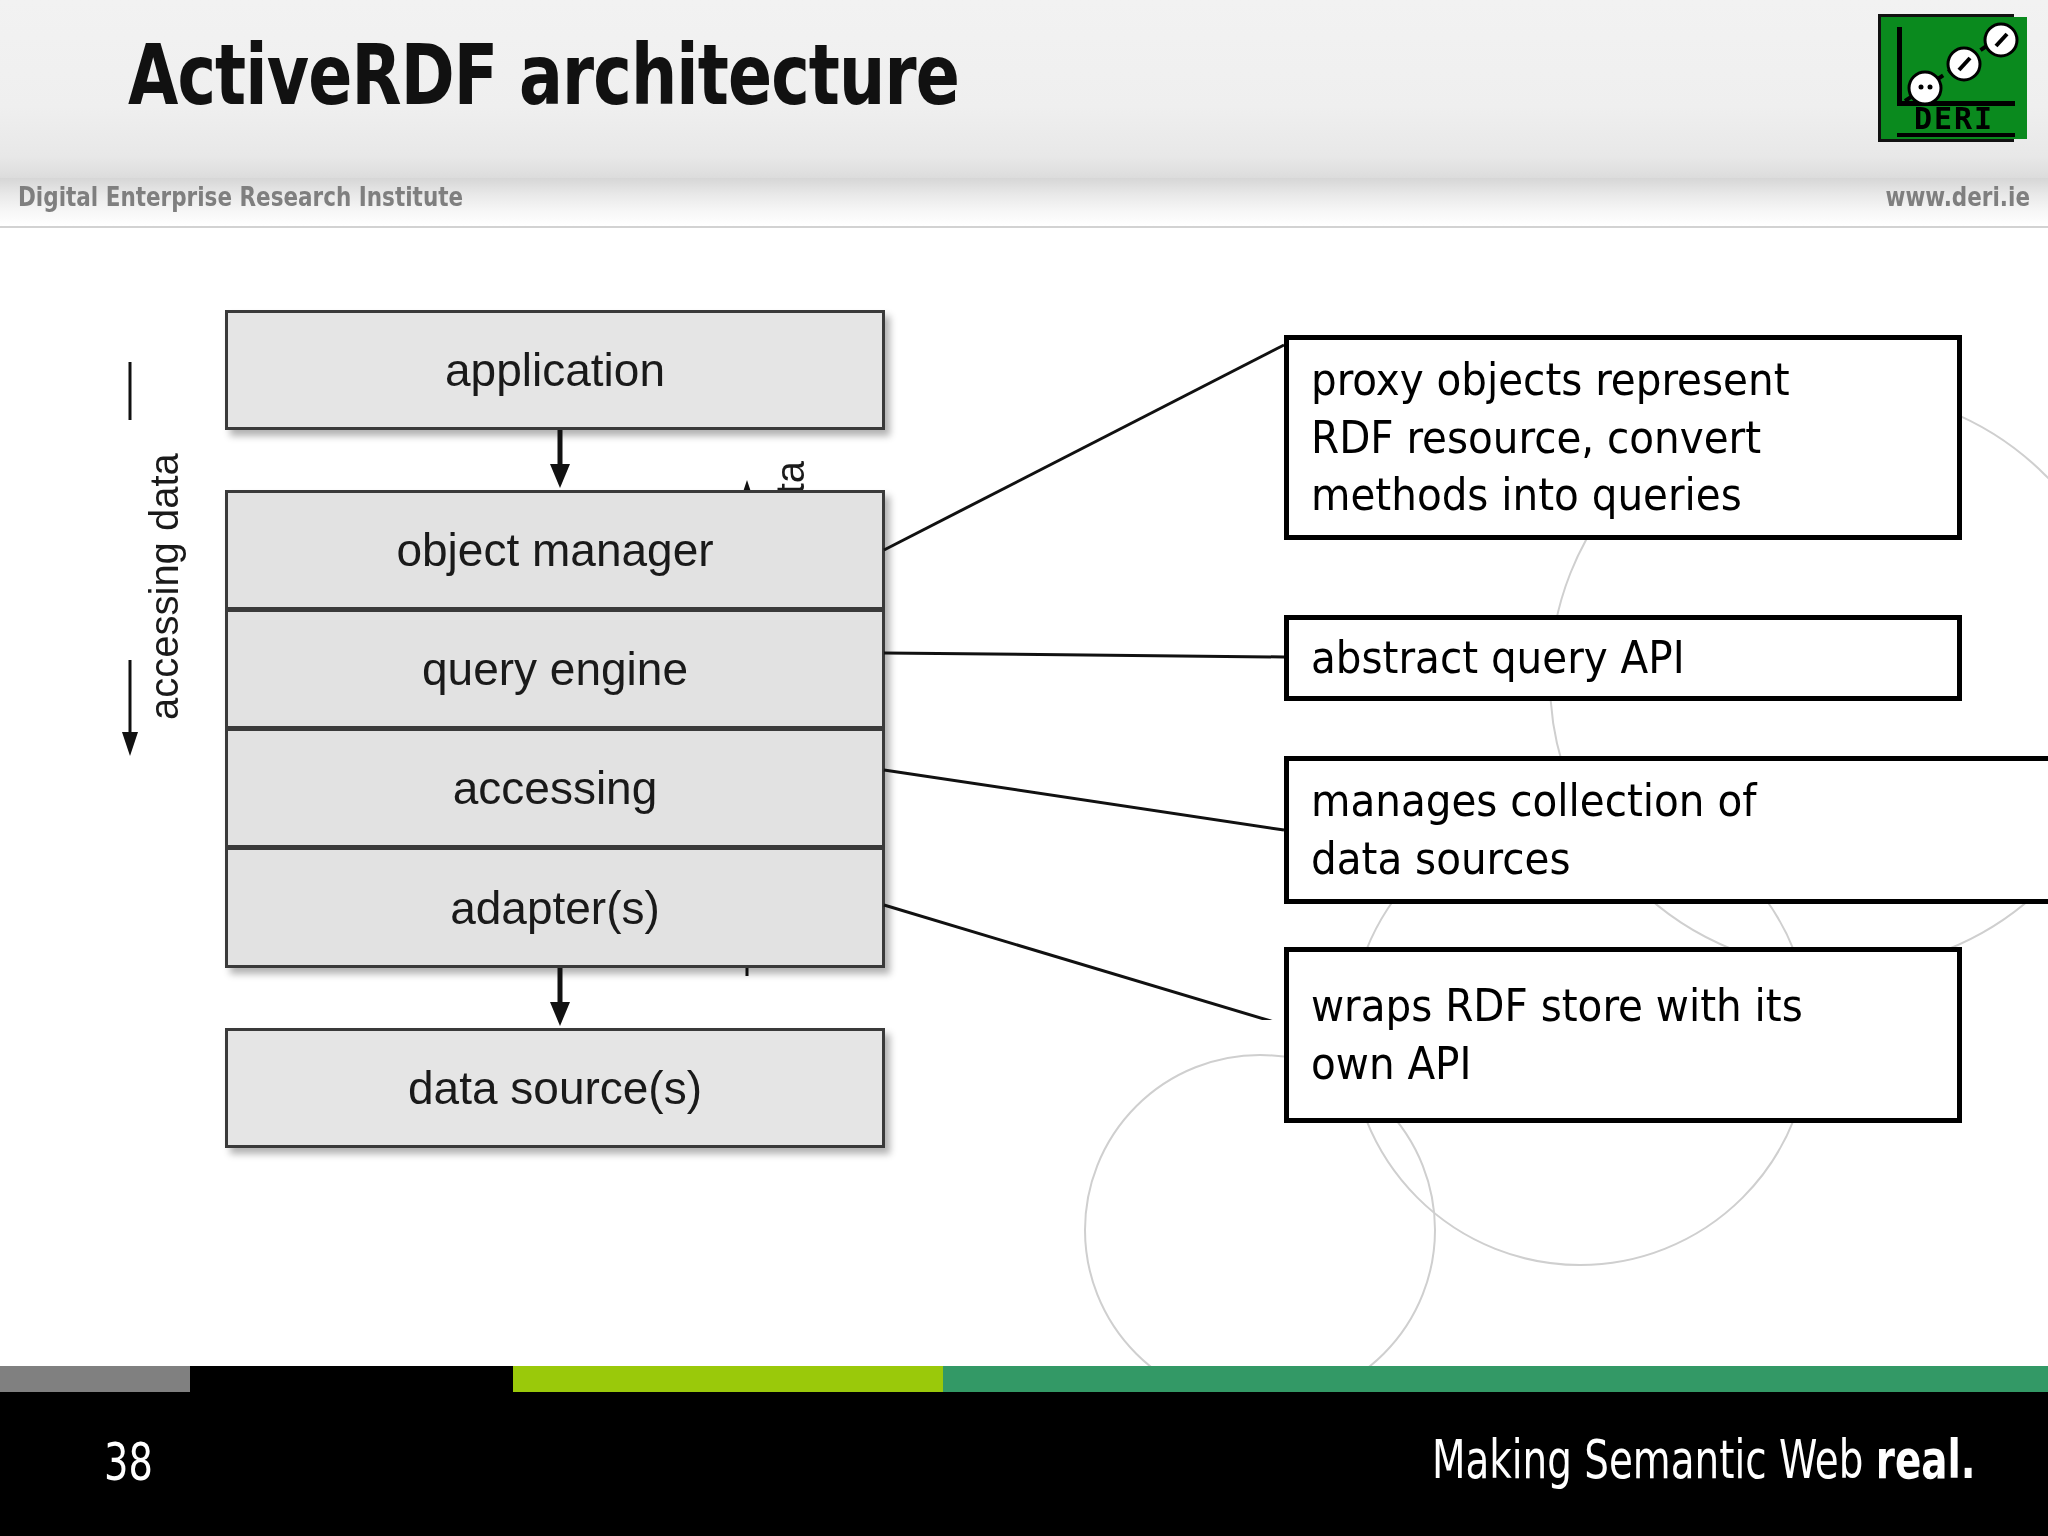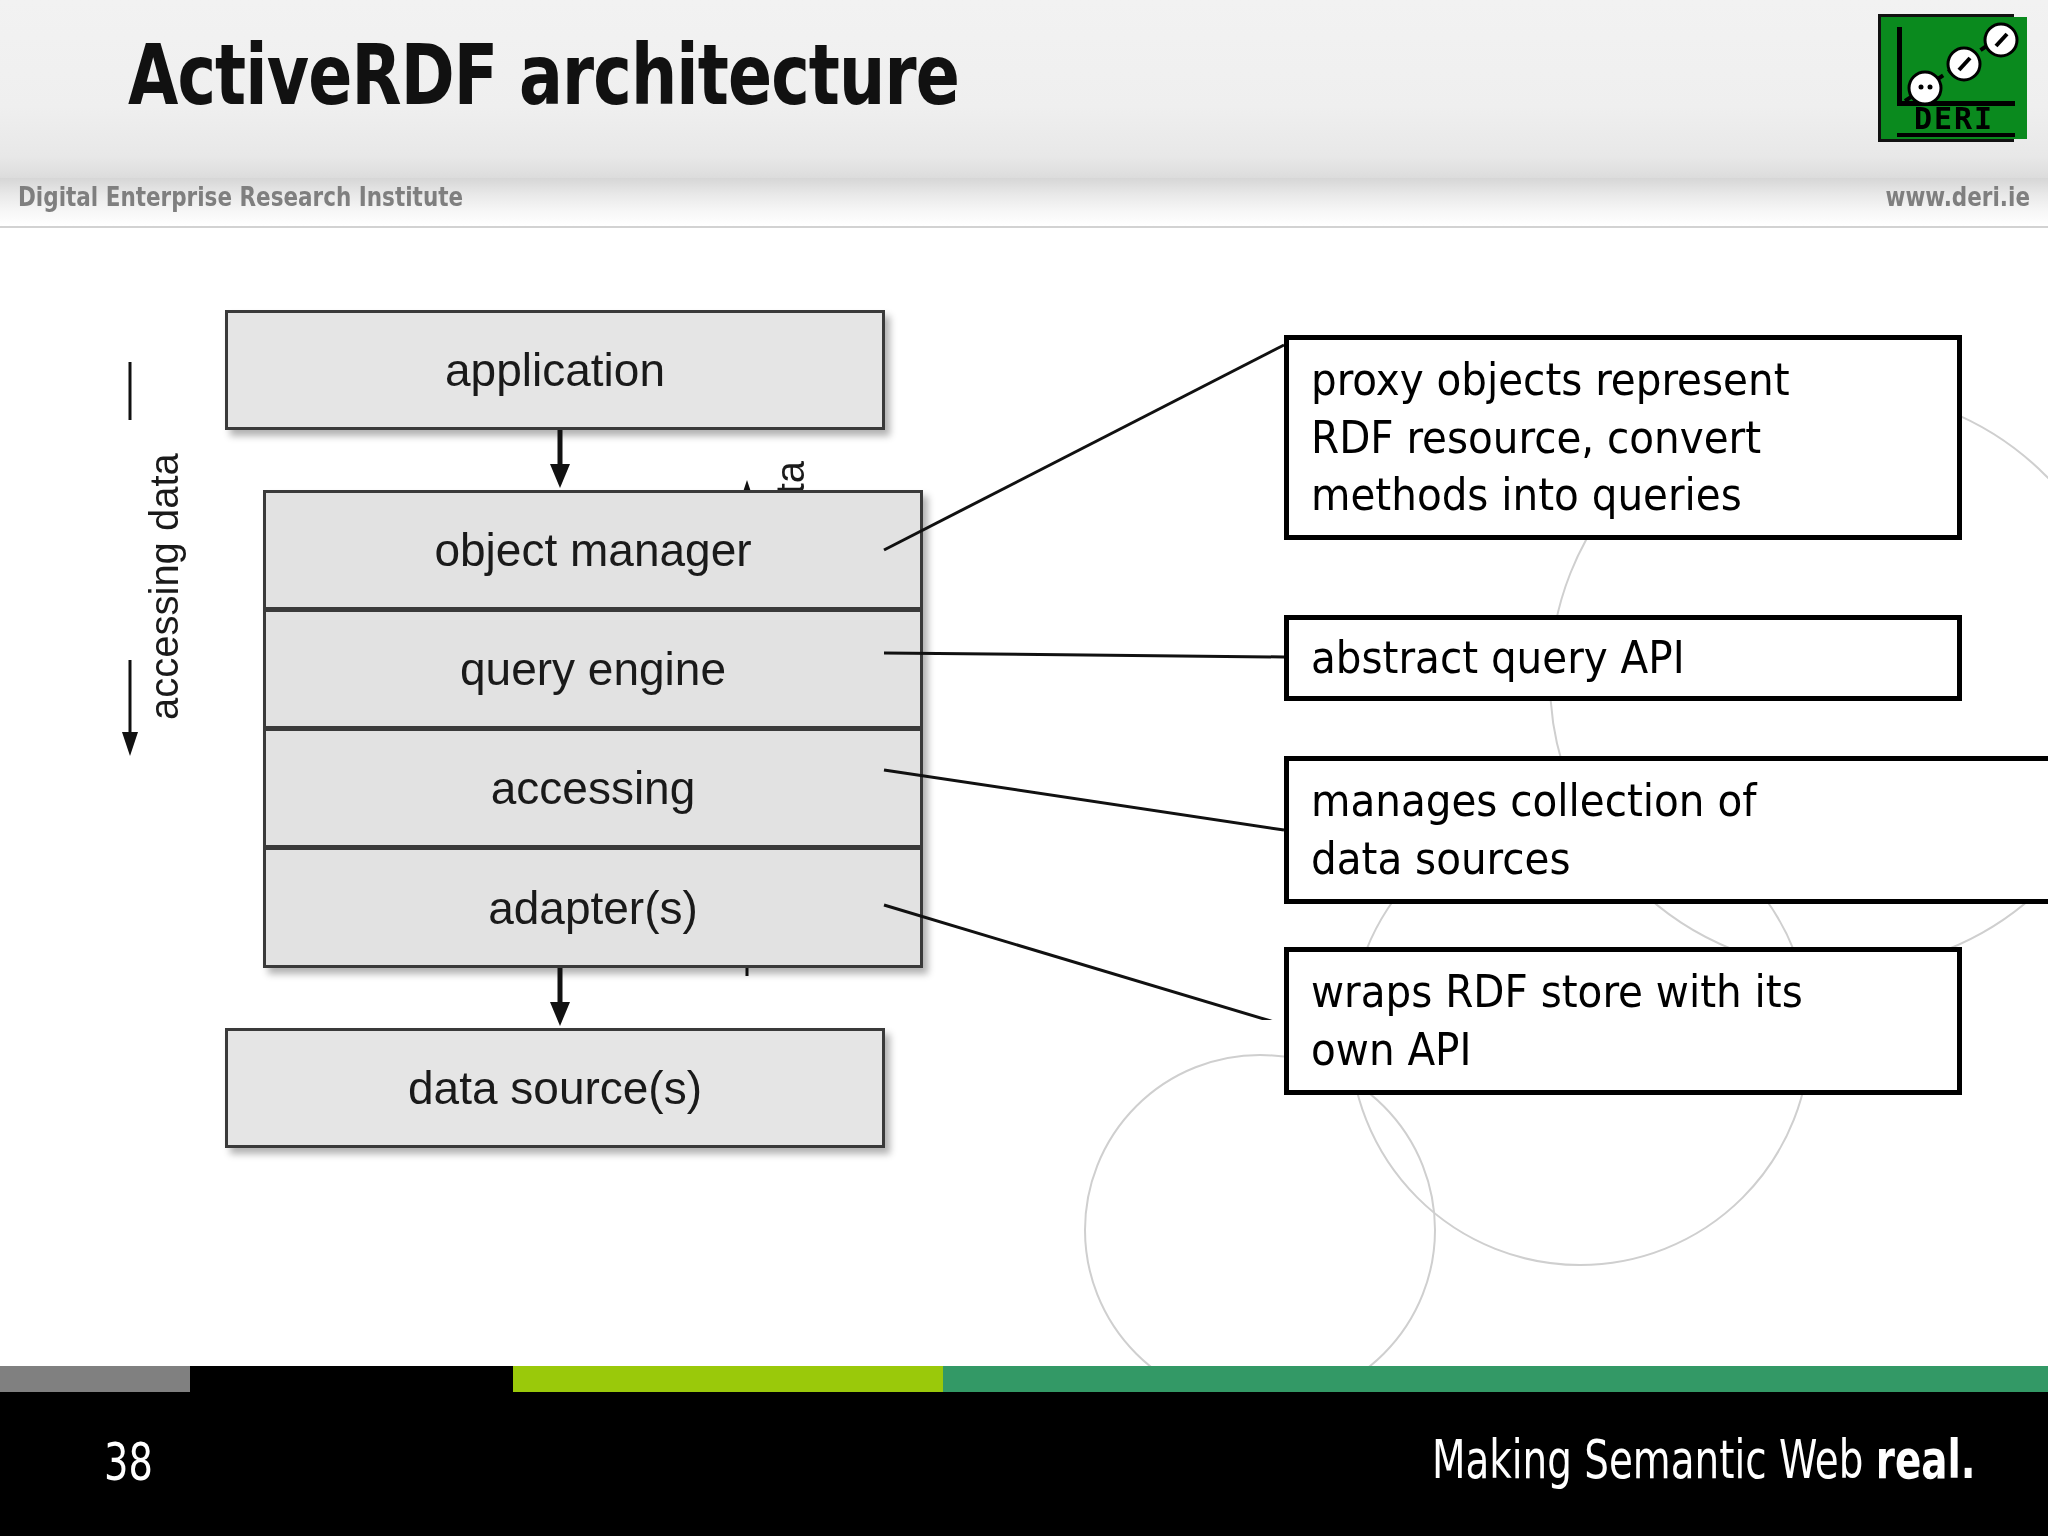--- a/index.html
+++ b/index.html
@@ -221,21 +221,21 @@
 
   <div class="stack-box white" style="left:225px; top:310px; width:660px; height:120px;">
     <span>application</span>
   </div>
 
   <svg style="position:absolute;left:540px;top:430px;width:40px;height:60px;">
     <line x1="20" y1="0" x2="20" y2="40" stroke="#111111" stroke-width="5"></line>
     <polygon points="20,58 10,34 30,34" fill="#111111"></polygon>
   </svg>
 
-  <div class="stack-group" style="left:225px; top:490px; width:660px; height:478px;margin-left:38px;">
+  <div class="stack-group" style="left:225px; top:490px; width:660px; height:478px;">
     <div class="stack-box gray" style="position:absolute;left:0;   top:0;   width:660px; height:120px;">
       <span>object manager</span>
     </div>
     <div class="stack-box gray" style="position:absolute;left:0;   top:119px; width:660px; height:120px;">
       <span>query engine</span>
     </div>
     <div class="stack-box gray" style="position:absolute;left:0;   top:238px; width:660px; height:120px;">
       <span>accessing</span>
     </div>
     <div class="stack-box gray" style="position:absolute;left:0;   top:357px; width:660px; height:121px;">
@@ -271,21 +271,21 @@
 
   <div class="anno-box" style="left:1284px; top:615px; width:678px; height:86px;">
     <span>abstract query API</span>
   </div>
 
   <div class="anno-box" style="left:1284px; top:756px; width:786px; height:148px;">
     <span>manages collection of</span>
     <span>data sources</span>
   </div>
 
-  <div class="anno-box" style="left:1284px; top:947px; width:678px; height:148px;">
+  <div class="anno-box" style="left:1284px; top:947px; width:678px; height:176px;">
     <span>wraps RDF store with its</span>
     <span>own API</span>
   </div>
 
   <div class="colorbar" style="left:0px;    width:190px;  background:#808080;"></div>
   <div class="colorbar" style="left:190px;  width:323px;  background:#000000;"></div>
   <div class="colorbar" style="left:513px;  width:430px;  background:#9ac90a;"></div>
   <div class="colorbar" style="left:943px;  width:1105px; background:#339966;"></div>
 
   <div class="footer-black"></div>

